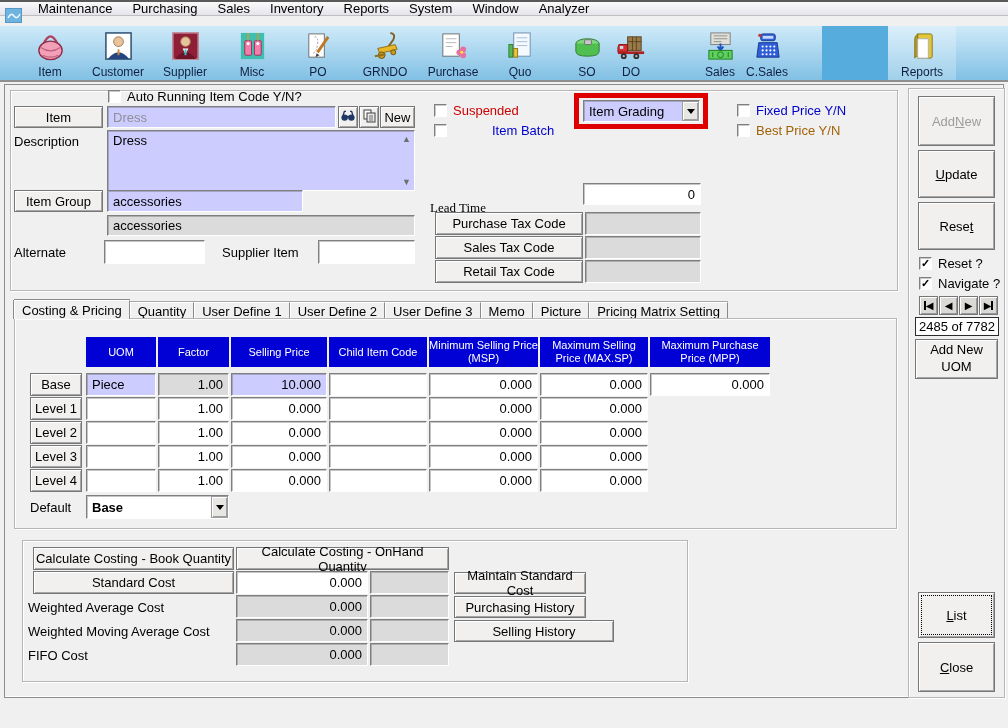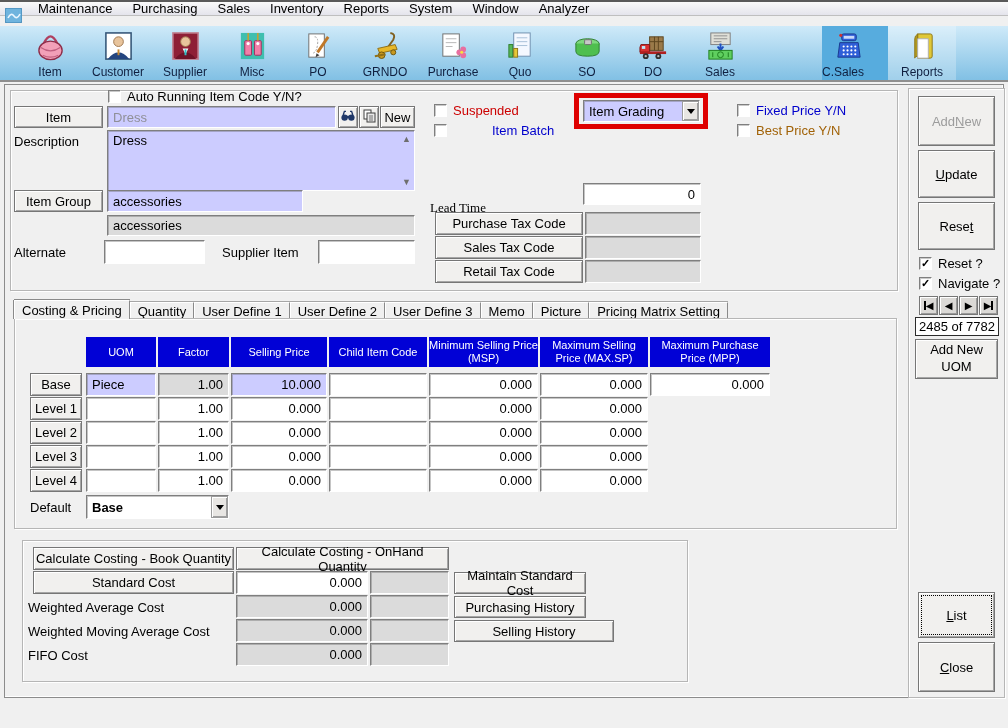--- a/index.html
+++ b/index.html
@@ -227,21 +227,21 @@
     <span class="tb-label">Quo</span>
   </div>
   <div class="abs tb-item" style="left:555px;">
     <span><svg viewBox="0 0 32 32">
           <ellipse cx="16" cy="13" rx="12" ry="5" fill="#7FD87F" stroke="#2F7F2F"></ellipse>
           <path d="M4 13 V21 Q4 26 16 26 Q28 26 28 21 V13" fill="#4FBF4F" stroke="#2F7F2F"></path>
           <rect x="13" y="9" width="7" height="5" rx="1" fill="#C8C8C8" stroke="#707070"></rect>
         </svg></span>
     <span class="tb-label">SO</span>
   </div>
-  <div class="abs tb-item" style="left:621px;">
+  <div class="abs tb-item" style="left:599px;">
     <span><svg viewBox="0 0 32 32">
           <rect x="12" y="6" width="14" height="14" fill="#9A7A4A" stroke="#5E4620"></rect>
           <path d="M12 11 H26 M17 6 V20 M21 6 V20" stroke="#5E4620"></path>
           <path d="M3 14 H12 V22 H2 V17 Z" fill="#D83030" stroke="#7F1818"></path>
           <rect x="4" y="15.5" width="3.5" height="3" fill="#BFE4F4"></rect>
           <rect x="2" y="21" width="27" height="2.8" fill="#B02020"></rect>
           <circle cx="8" cy="26" r="3" fill="#303030"></circle>
           <circle cx="21" cy="26" r="3" fill="#303030"></circle>
           <circle cx="8" cy="26" r="1.2" fill="#C0C0C0"></circle>
           <circle cx="21" cy="26" r="1.2" fill="#C0C0C0"></circle>
@@ -252,21 +252,21 @@
     <span><svg viewBox="0 0 32 32">
           <rect x="6" y="2" width="20" height="12" fill="#E0E0D8" stroke="#808080"></rect>
           <path d="M9 5 H23 M9 8 H23 M9 11 H17" stroke="#909090"></path>
           <path d="M16 13 V18 M13 16 L16 20 L19 16" stroke="#2050C0" stroke-width="2" fill="none"></path>
           <rect x="4" y="20" width="24" height="9" fill="#5FCF5F" stroke="#1F7F1F"></rect>
           <circle cx="16" cy="24.5" r="3" fill="none" stroke="#1F7F1F"></circle>
           <path d="M8 22 V27 M24 22 V27" stroke="#1F7F1F"></path>
         </svg></span>
     <span class="tb-label">Sales</span>
   </div>
-  <div class="abs tb-item" style="left:800px;align-items:flex-end;">
+  <div class="abs tb-item" style="left:735px;">
     <span><svg viewBox="0 0 32 32">
           <rect x="9" y="3" width="15" height="7" rx="2" fill="#2F5FD8" stroke="#1A3A90"></rect>
           <rect x="11" y="5" width="11" height="3" fill="#C8D8F8"></rect>
           <path d="M7 12 H26 L28 27 H5 Z" fill="#2F5FD8" stroke="#1A3A90"></path>
           <g fill="#FFFFFF">
             <circle cx="11" cy="16" r="1.1"></circle>
             <circle cx="15" cy="16" r="1.1"></circle>
             <circle cx="19" cy="16" r="1.1"></circle>
             <circle cx="23" cy="16" r="1.1"></circle>
             <circle cx="11" cy="20" r="1.1"></circle>

